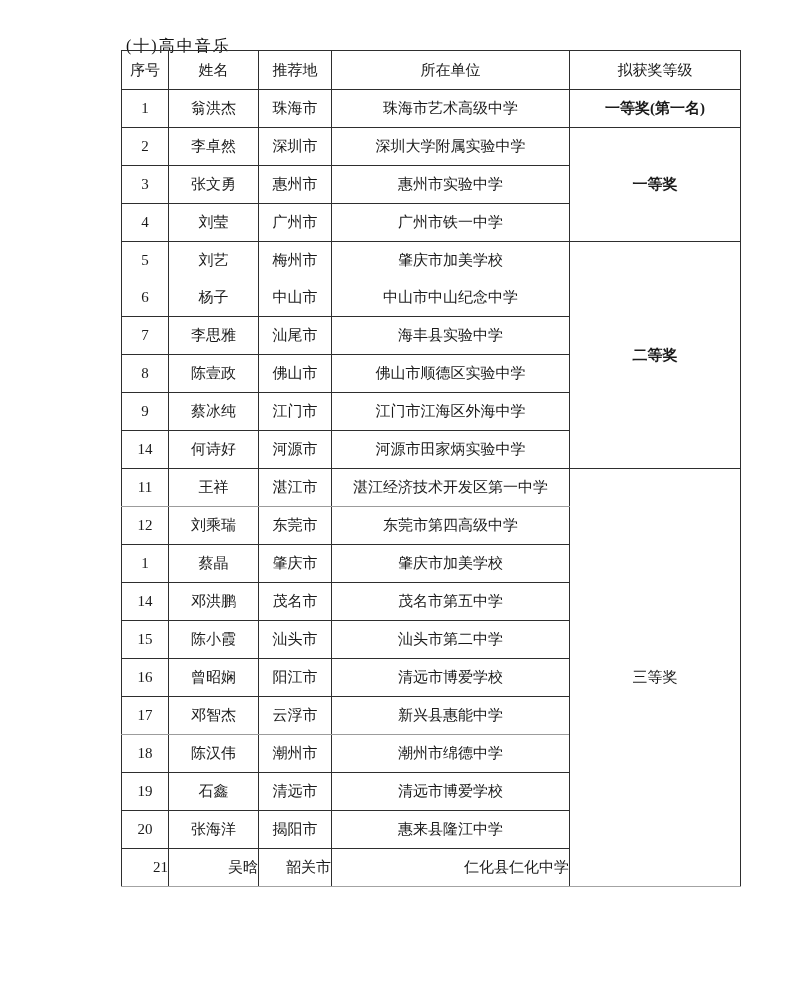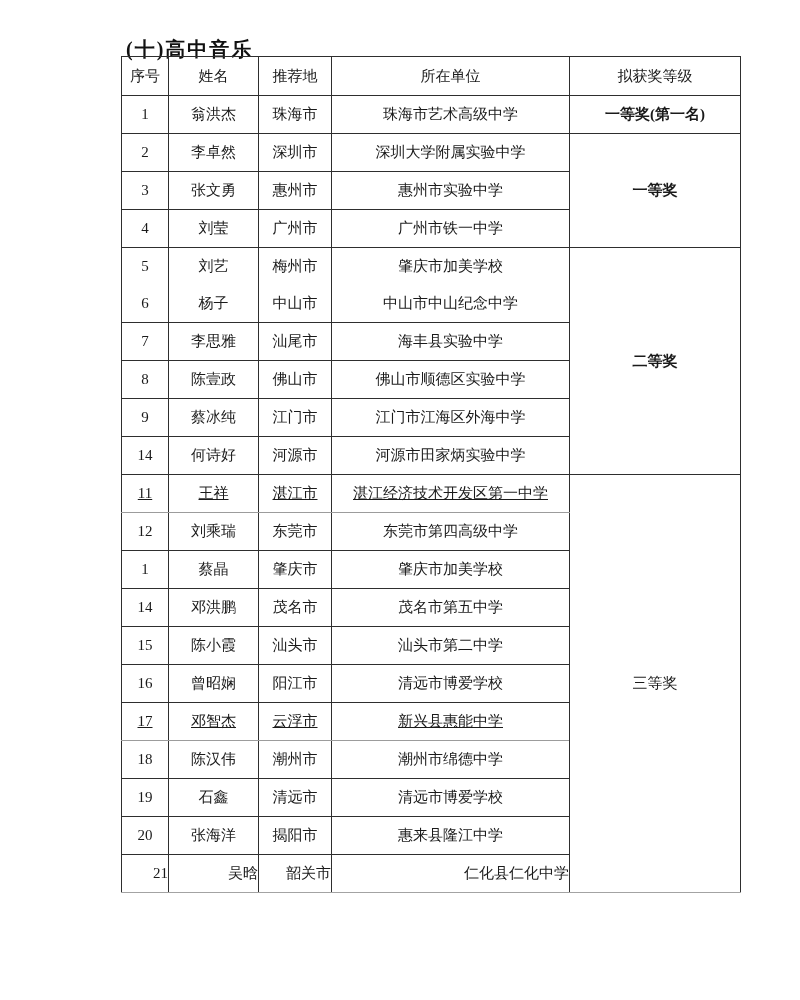--- a/index.html
+++ b/index.html
@@ -4,40 +4,40 @@
 <style>
   html,body { margin:0; padding:0; }
   body {
     width:800px; height:1000px; background:#ffffff;
     font-family:"Liberation Serif","DejaVu Serif",serif;
     color:#1a1a1a;
   }
   .page { position:relative; width:800px; height:1000px; background:#ffffff; overflow:hidden; }
   .doc-title {
     position:absolute; left:126px; top:36px; margin:0;
-    font-size:20px; font-weight:700; letter-spacing:2px; color:#111;
+    font-size:16px; font-weight:400; letter-spacing:2px; color:#111;
   }
   table.award-table {
-    position:absolute; left:121px; top:56px;
+    position:absolute; left:121px; top:50px;
     width:619px; border-collapse:collapse; table-layout:fixed;
   }
   .award-table th, .award-table td {
     border:1px solid #2e2e2e;
     text-align:center; vertical-align:middle;
     font-size:15px; font-weight:normal;
     padding:0; line-height:1.25;
     overflow:hidden; white-space:nowrap;
   }
   .award-table thead th { height:38px; }
   .award-table tbody td { height:37px; }
   
   tr.no-rule-below td.body-cell { border-bottom-style:hidden; }
   tr.no-rule-above td.body-cell { border-top-style:hidden; }
   
-  tr.light-rule-below td.body-cell { border-bottom-color:#9c9c9c;text-decoration:underline; }
+  tr.light-rule-below td.body-cell { border-bottom-color:#9c9c9c; }
   tr.last-row td { border-bottom-color:#a3a3a3;text-align:right; }
   td.award-cell { border-bottom-color:#a3a3a3; }
   td.award-cell.mid { border-bottom-color:#2e2e2e;font-weight:bold; }
 </style>
 </head>
 <body>
 
 <div class="page">
   <h2 class="doc-title">(十)高中音乐</h2>
 

